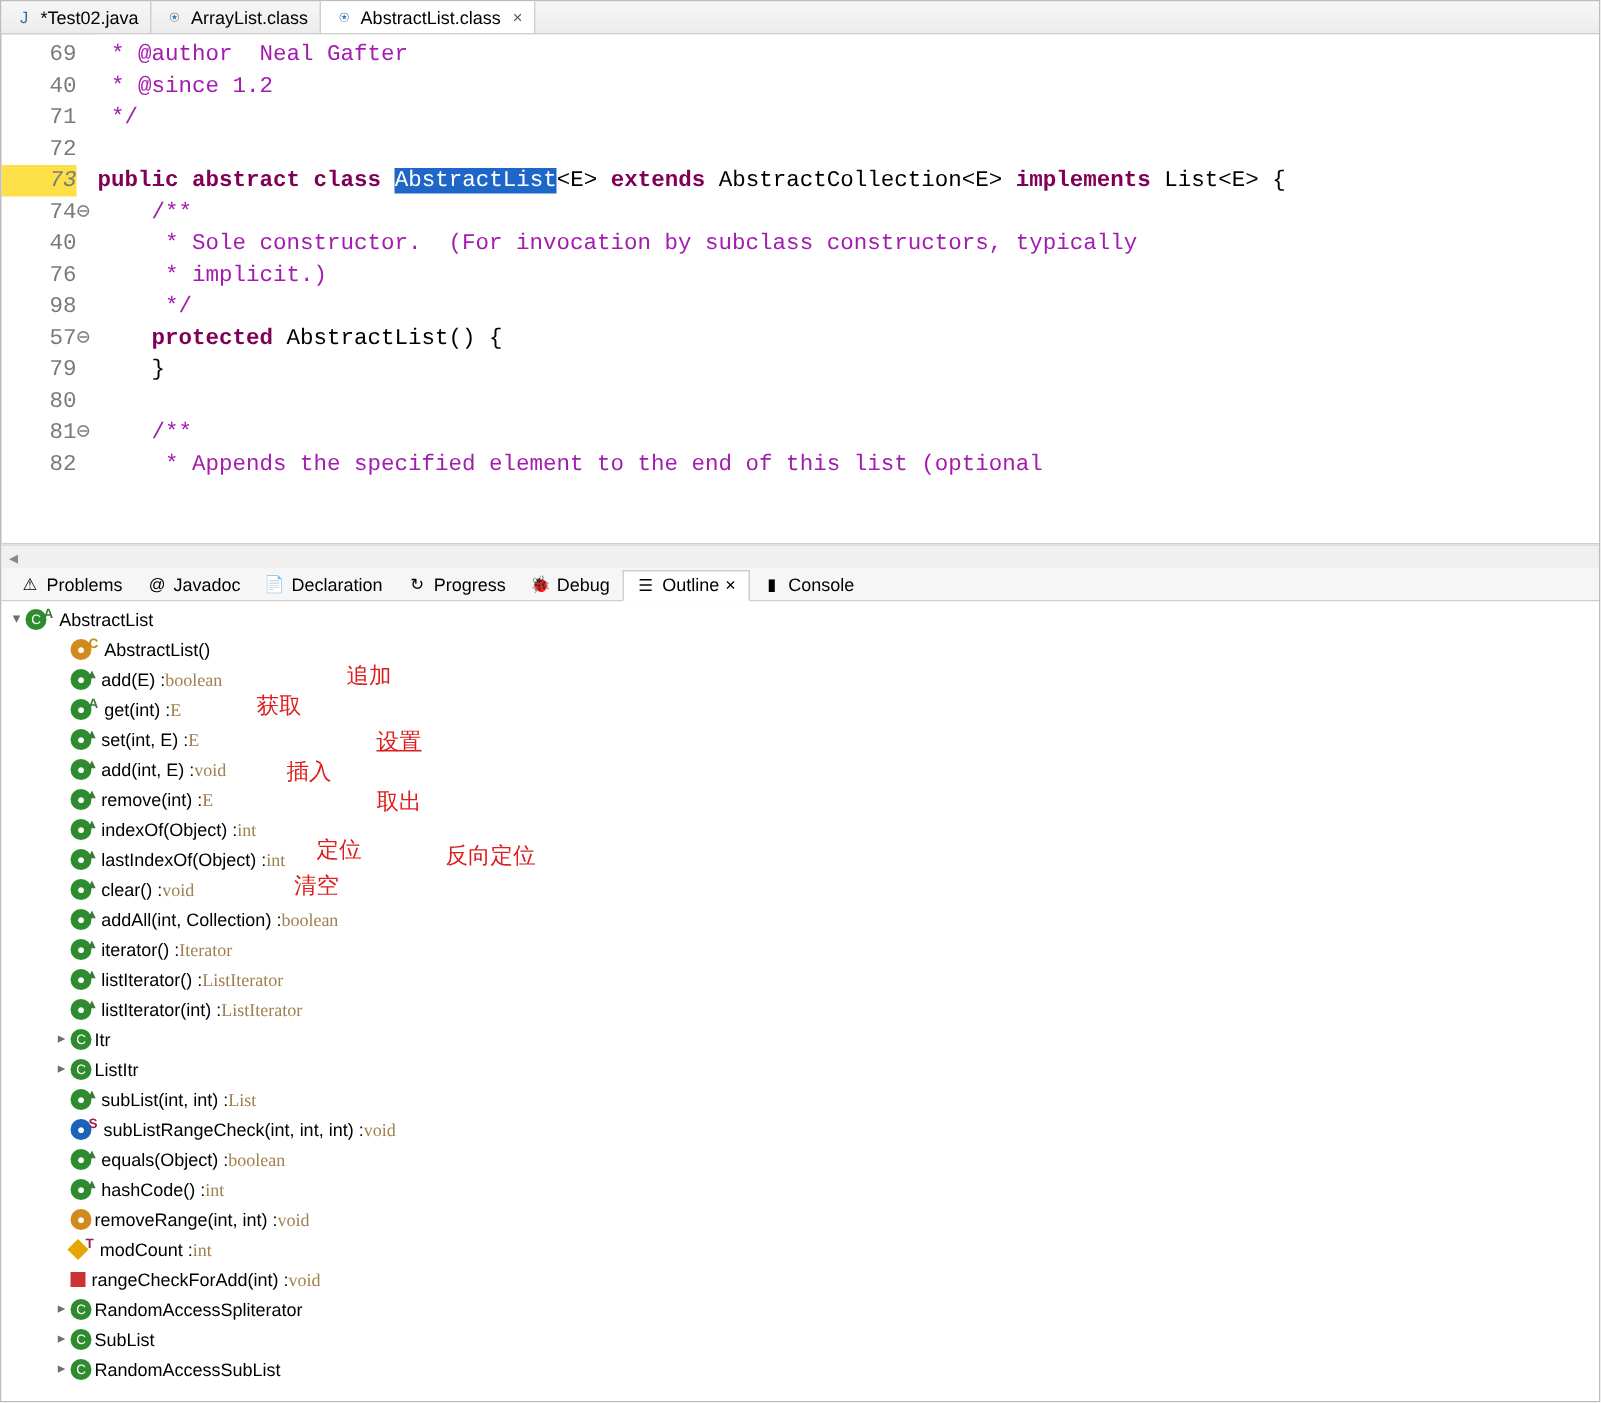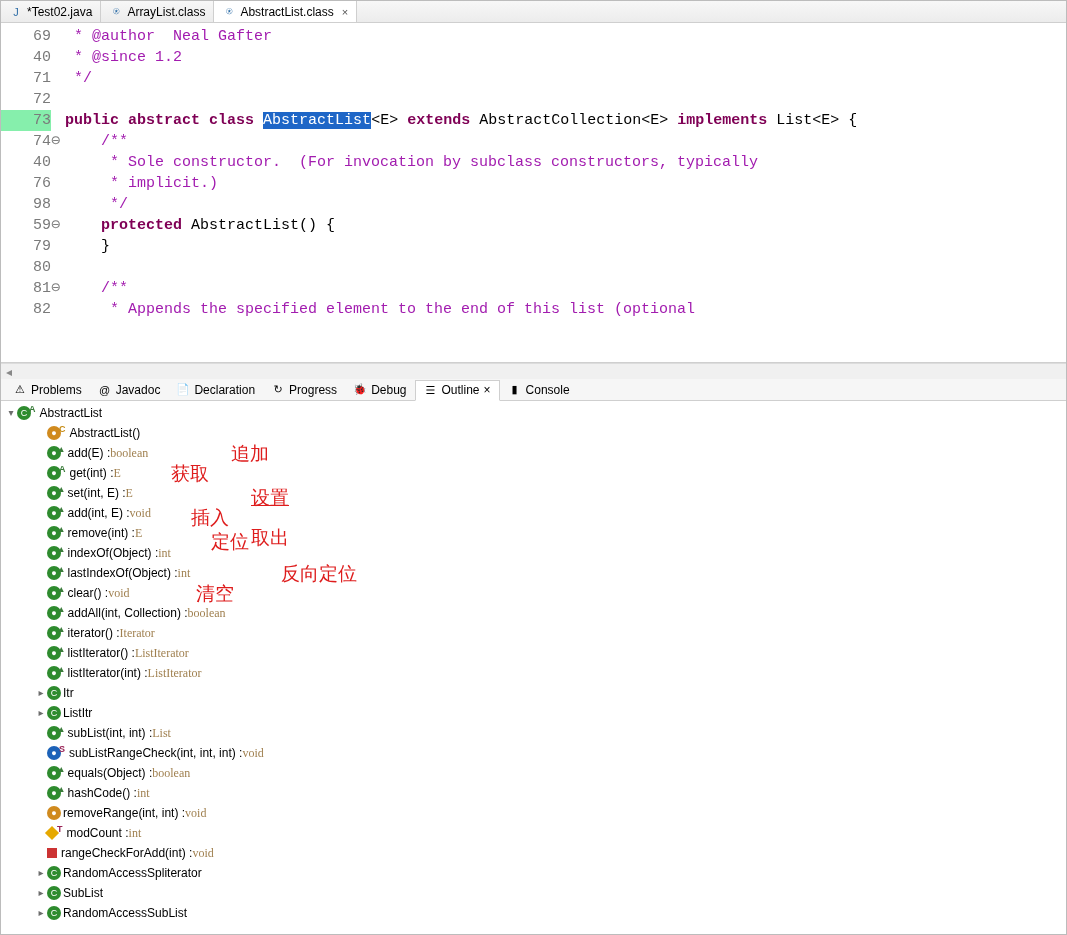--- a/index.html
+++ b/index.html
@@ -14,21 +14,21 @@
   .ico { width: 14px; height: 14px; display: inline-flex; align-items: center; justify-content: center; font-size: 11px; }
   .ico-j { color:#2f6ea7; }
   .ico-class { color:#2f6ea7; }
 
   
   .editor-pane { display: flex; height: 340px; overflow: hidden; border-bottom: 1px solid #cfcfcf; font-family: Consolas, "Courier New", monospace; font-size: 15px; }
   .gutter { width: 50px; text-align: right; color: #7a7a7a; padding-top: 3px; user-select: none; }
   .fold { width: 14px; padding-top: 3px; user-select:none; color:#7f7f7f; }
   .code { flex: 1; padding-top: 3px; white-space: pre; overflow: auto; background:#fff; }
   .ln { height: 21px; line-height: 21px; }
-  .ln.line-hl { background: #86efac; }
+  .ln.line-hl { background: #fde047; font-style: italic; }
   .code .line { height: 21px; line-height: 21px; }
   .cmt { color: #a21caf; }
   .kw { color: #7f0055; font-weight: bold; }
   .sel { background: #1e66c7; color: #fff; }
   .hscroll { height: 16px; background:#f0f0f0; border-top:1px solid #dcdcdc; display:flex; align-items:center; }
   .hscroll .arrow { width:16px;text-align:center;color:#888; }
 
   
   .view-tabs { display: flex; align-items: center; gap: 0; height: 22px; background: #f6f6f6; border-bottom: 1px solid #cfcfcf; padding-left: 4px; }
   .vtab { display: flex; align-items: center; gap: 4px; padding: 0 8px; height: 100%; cursor: pointer; }
@@ -45,21 +45,21 @@
   .badge.blue  { background:#1c62b8; }
   .badge.orange{ background:#d08a1e; }
   .badge-sq { width:10px;height:10px; background:#c33; margin-right:4px; }
   .badge-dia { width:10px;height:10px; background:#e6a800; transform:rotate(45deg); margin-right:4px; }
   .overlay { font-size: 9px; font-weight:bold; margin-left:-4px; margin-right:4px; position:relative; top:-4px; }
   .ov-a { color:#3a7b3a; }
   .ov-c { color:#c58a12; }
   .ov-s { color:#925; }
   .m-name { color:#000; }
   .m-ret { color:#a08050;font-family:Liberation Serif, serif; }
-  .anno { color:#de1d1d; font-size:19px; position:absolute; }
+  .anno { color:#de1d1d; font-size:15px; position:absolute; }
   .cls-ico { width:14px;height:14px;border-radius:50%; background:#2e8b2e; color:#fff; font-size:9px; display:inline-flex;align-items:center;justify-content:center;margin-right:2px; }
 </style>
 </head>
 <body>
 
 <div class="wrap">
 
   <div class="editor-tabs" id="editor-tabs">
       <div class="etab">
         <span class="ico ico-j">J</span>
@@ -80,21 +80,21 @@
     <div class="gutter" id="gutter">
         <div class="ln">69</div>
         <div class="ln">40</div>
         <div class="ln">71</div>
         <div class="ln">72</div>
         <div class="ln line-hl">73</div>
         <div class="ln">74</div>
         <div class="ln">40</div>
         <div class="ln">76</div>
         <div class="ln">98</div>
-        <div class="ln">59</div>
+        <div class="ln">57</div>
         <div class="ln">79</div>
         <div class="ln">80</div>
         <div class="ln">81</div>
         <div class="ln">82</div>
       </div>
     <div class="fold" id="fold">
         <div class="ln"></div>
         <div class="ln"></div>
         <div class="ln"></div>
         <div class="ln"></div>
@@ -346,17 +346,17 @@
         <span class="tw">▸</span>
         <span class="cls-ico">C</span>
         <span class="m-name">RandomAccessSubList<e></e></span>
         <span class="m-ret"></span>
       </div>
       <span class="anno" style="top: 40px; left: 230px;">追加</span>
       <span class="anno" style="top: 60px; left: 170px;">获取</span>
       <span class="anno" style="top: 84px; left: 250px; text-decoration: underline;">设置</span>
       <span class="anno" style="top: 104px; left: 190px;">插入</span>
       <span class="anno" style="top: 124px; left: 250px;">取出</span>
-      <span class="anno" style="top: 128px; left: 210px; font-family: Liberation Mono, monospace;">定位</span>
-      <span class="anno" style="top: 160px; left: 280px;">反向定位</span>
+      <span class="anno" style="top: 156px; left: 210px; font-family: Liberation Mono, monospace;">定位</span>
+      <span class="anno" style="top: 160px; left: 296px;">反向定位</span>
       <span class="anno" style="top: 180px; left: 195px;">清空</span>
     </div>
 </div>
 
 </body></html>

